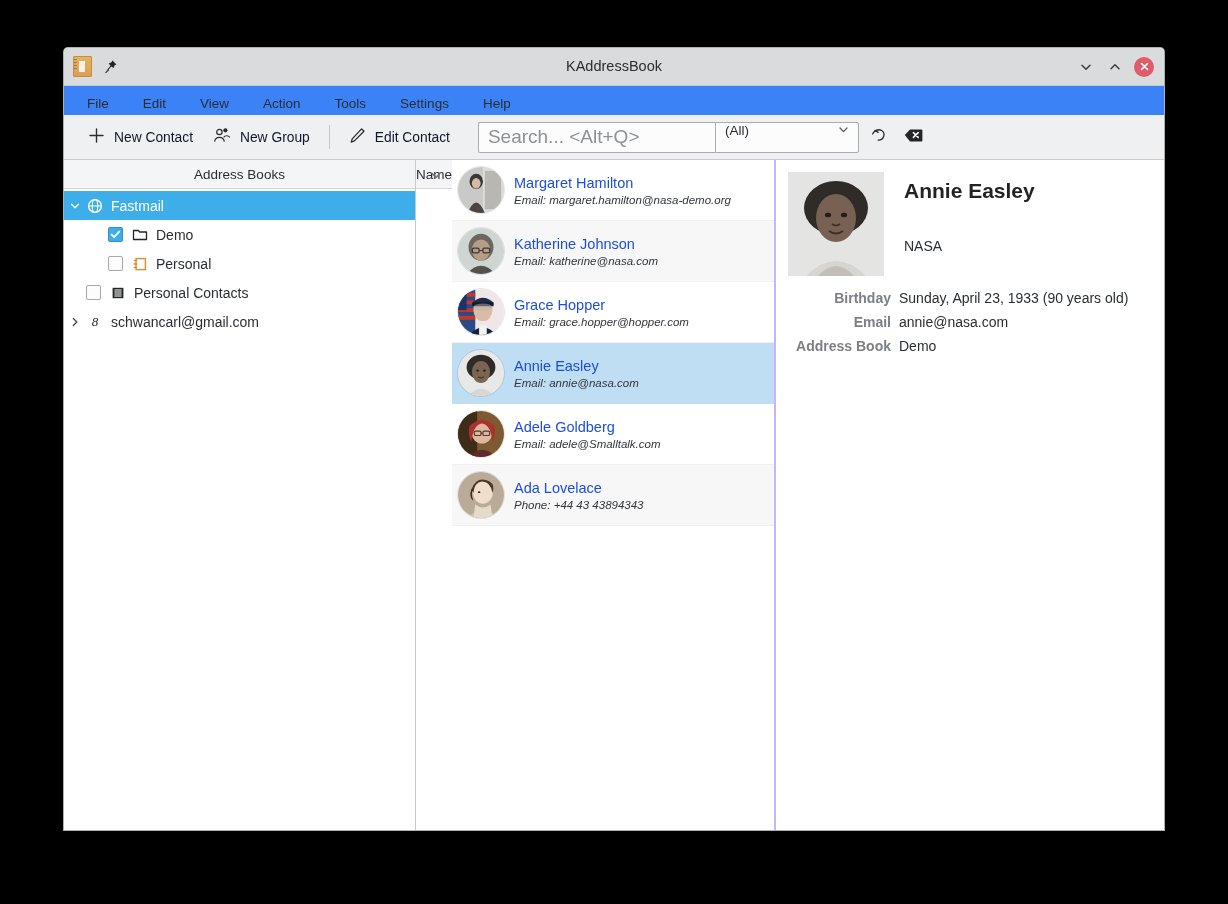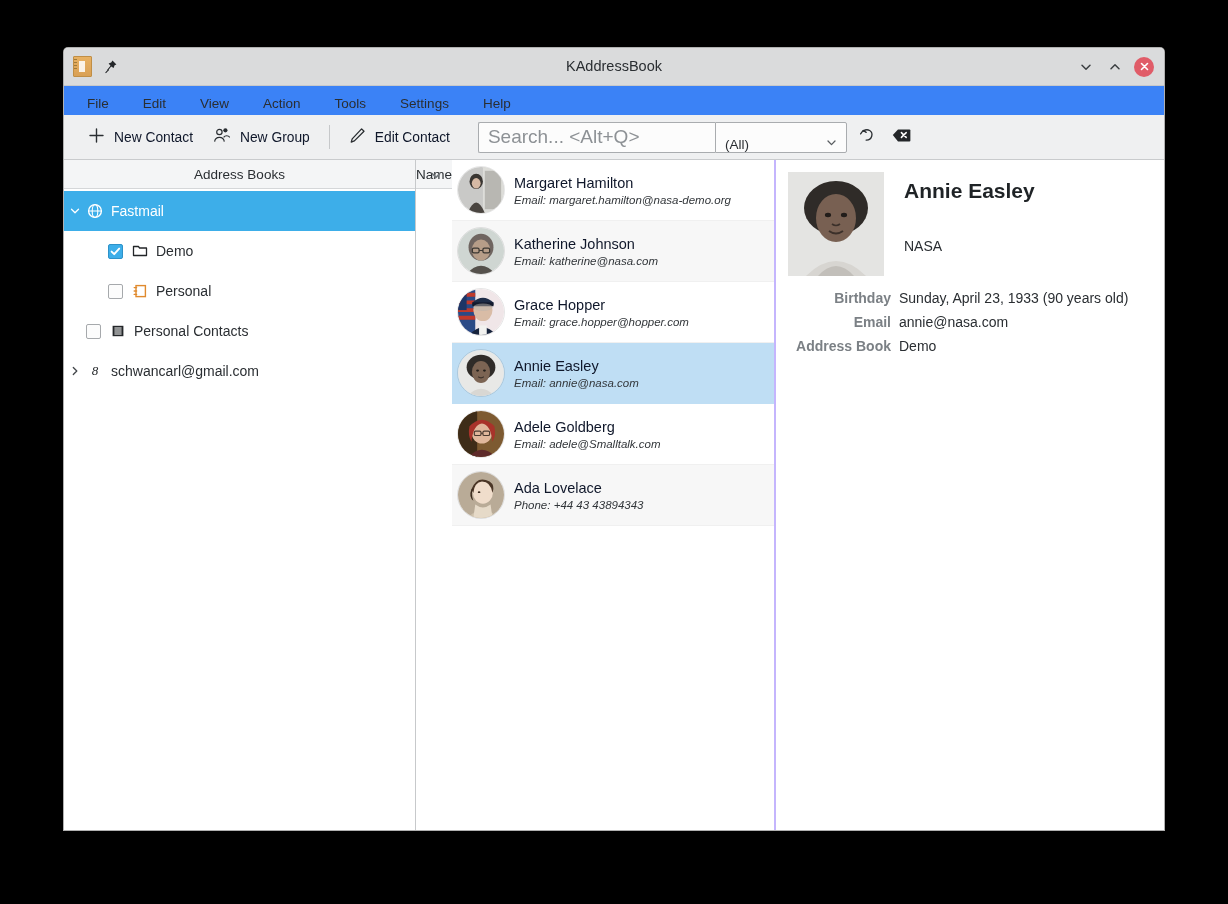--- a/index.html
+++ b/index.html
@@ -93,25 +93,25 @@
     width: 218px; height: 29px;
     border: 1px solid #a9acaf; border-right: none;
     border-radius: 2px 0 0 2px;
     background: #fcfcfc;
     font-size: 19px; color: #2a2e32;
     padding: 0 9px; outline: none;
     font-family: "Liberation Sans", sans-serif;
   }
   #search-input::placeholder { color: #8d9195; }
   .combo {
-    width: 132px; height: 31px; box-sizing: border-box;
+    width: 144px; height: 31px; box-sizing: border-box;
     border: 1px solid #a9acaf;
     border-radius: 0 2px 2px 0;
     background: #fcfcfc;
-    display: flex; align-items: flex-end; justify-content: space-between;
+    display: flex; align-items: flex-start; justify-content: space-between;
     padding: 0 8px 0 9px;
     font-size: 13.5px; color: #2a2e32; cursor: default;
   }
   .icon-btn {
     width: 26px; height: 26px; margin-left: 8px;
     display: flex; align-items: center; justify-content: center; cursor: default;
   }
   
   #body { flex: 1; display: flex; background: #ffffff; min-height: 0; }
   .pane-header {
@@ -124,21 +124,21 @@
   }
   .pane-header .sort-ind { position: absolute; right: 10px; top: 9px; }
   #pane-left {
     width: 351px; min-width: 351px;
     display: flex; flex-direction: column;
     border-right: 1px solid #c7c9cb;
     background: #ffffff;
   }
   #tree { flex: 1; padding-top: 2px; overflow: hidden; }
   .trow {
-    height: 40px; display: flex; align-items: center;
+    height: 29px; display: flex; align-items: center;
     font-size: 14px; color: #2a2e32; cursor: default;
     position: relative; padding-left: 0px;
   }
   .trow.selected { background: #3daee9; color: #ffffff; }
   .twig { width: 22px; display:flex; align-items:center; justify-content:center; flex:0 0 22px; }
   .indent { width: 22px; flex: 0 0 22px; }
   .chk {
     width: 15px; height: 15px; box-sizing: border-box;
     border: 1px solid #a6a9ac; background: #fcfcfc; border-radius: 2px;
     margin-right: 8px; flex: 0 0 15px;
@@ -163,21 +163,21 @@
   .crow.selected { background: #bfdef4; border-bottom-color: #bfdef4; }
   .avatar {
     width: 48px; height: 48px; border-radius: 50%;
     margin-right: 9px; flex: 0 0 48px;
     overflow: hidden; position: relative;
     border: 1px solid rgba(0,0,0,0.10);
     box-sizing: border-box;
   }
   .avatar svg { display:block; width:100%; height:100%; }
   .cinfo { display: flex; flex-direction: column; gap: 3px; min-width: 0; }
-  .cname { font-size: 14.5px; color: #0f172a; }
+  .cname { font-size: 14.5px; color: #1d4ed8; }
   .cdetail { font-size: 11.5px; color: #32363a; font-style: italic; }
   
   #pane-right { flex: 1; background: #ffffff; padding: 0; overflow: hidden; }
   #detail-top { display: flex; padding: 12px 0 0 12px; }
   #detail-photo {
     width: 96px; height: 104px; flex: 0 0 96px;
     overflow: hidden; background: #e9e9e9;
   }
   #detail-photo svg { display:block; width:100%; height:100%; }
   #detail-headinfo { padding-left: 20px; padding-top: 7px; }

